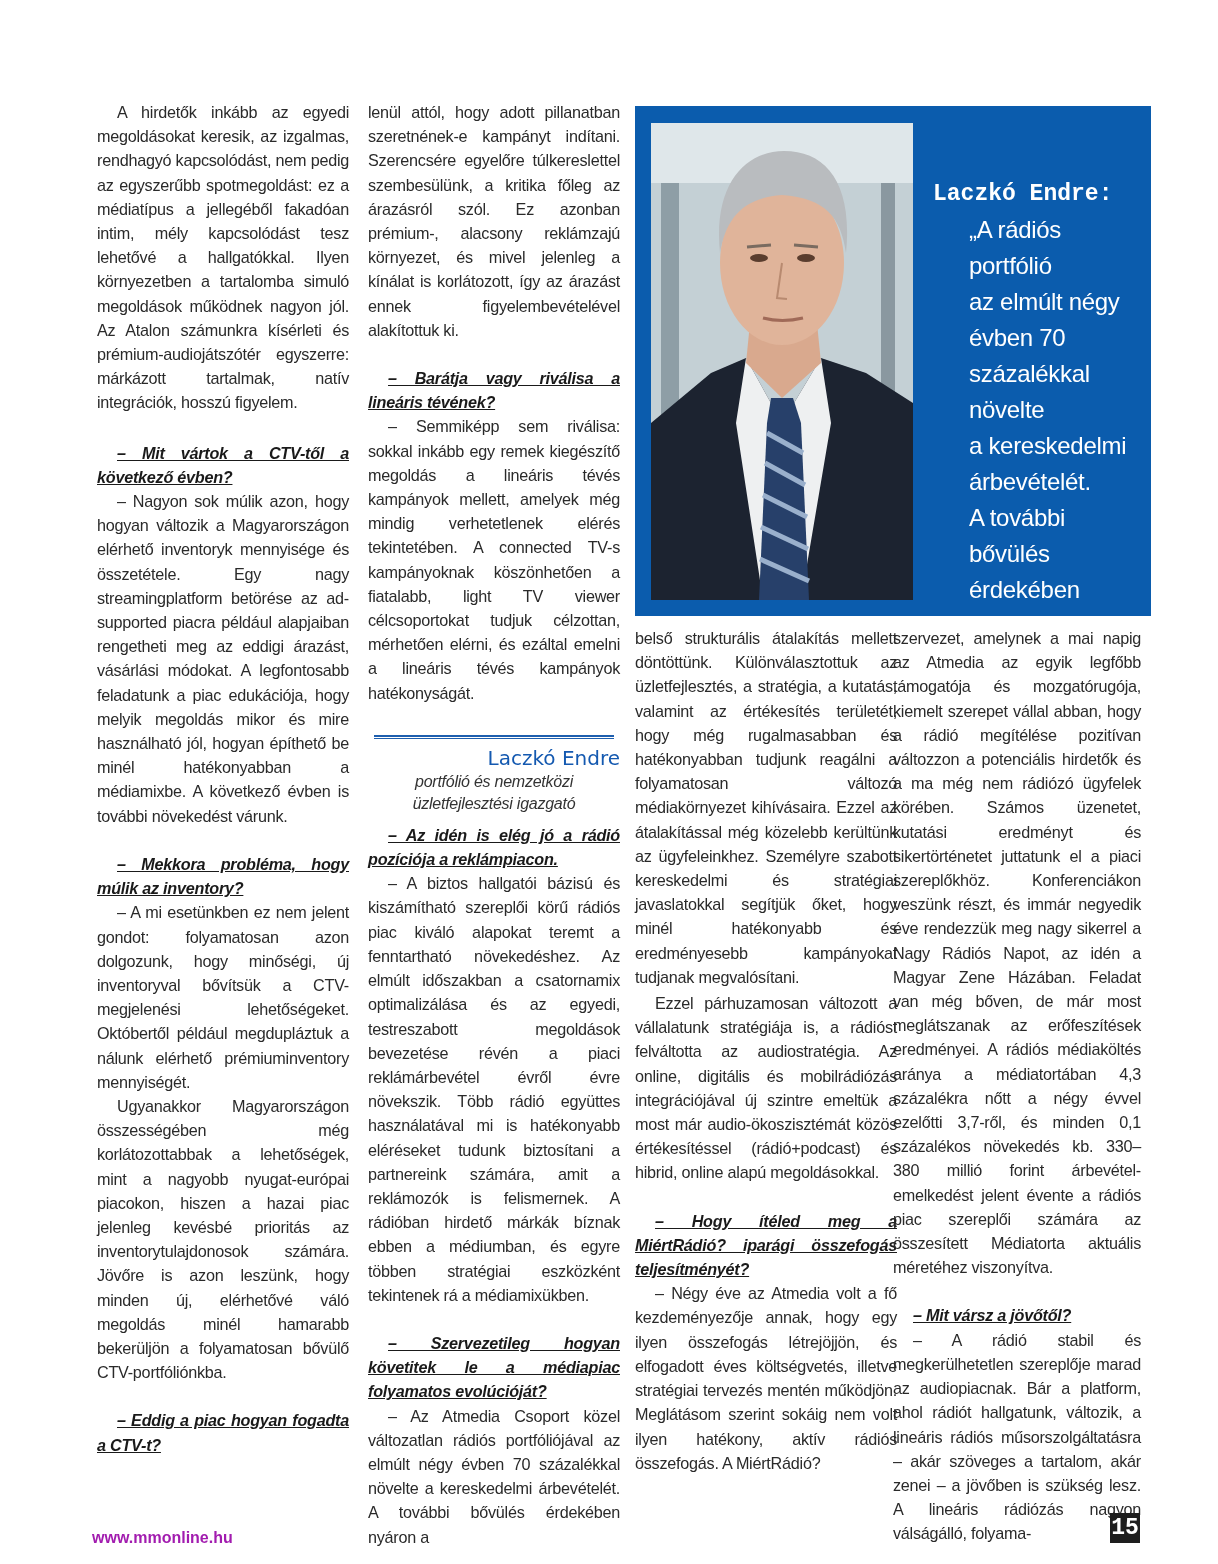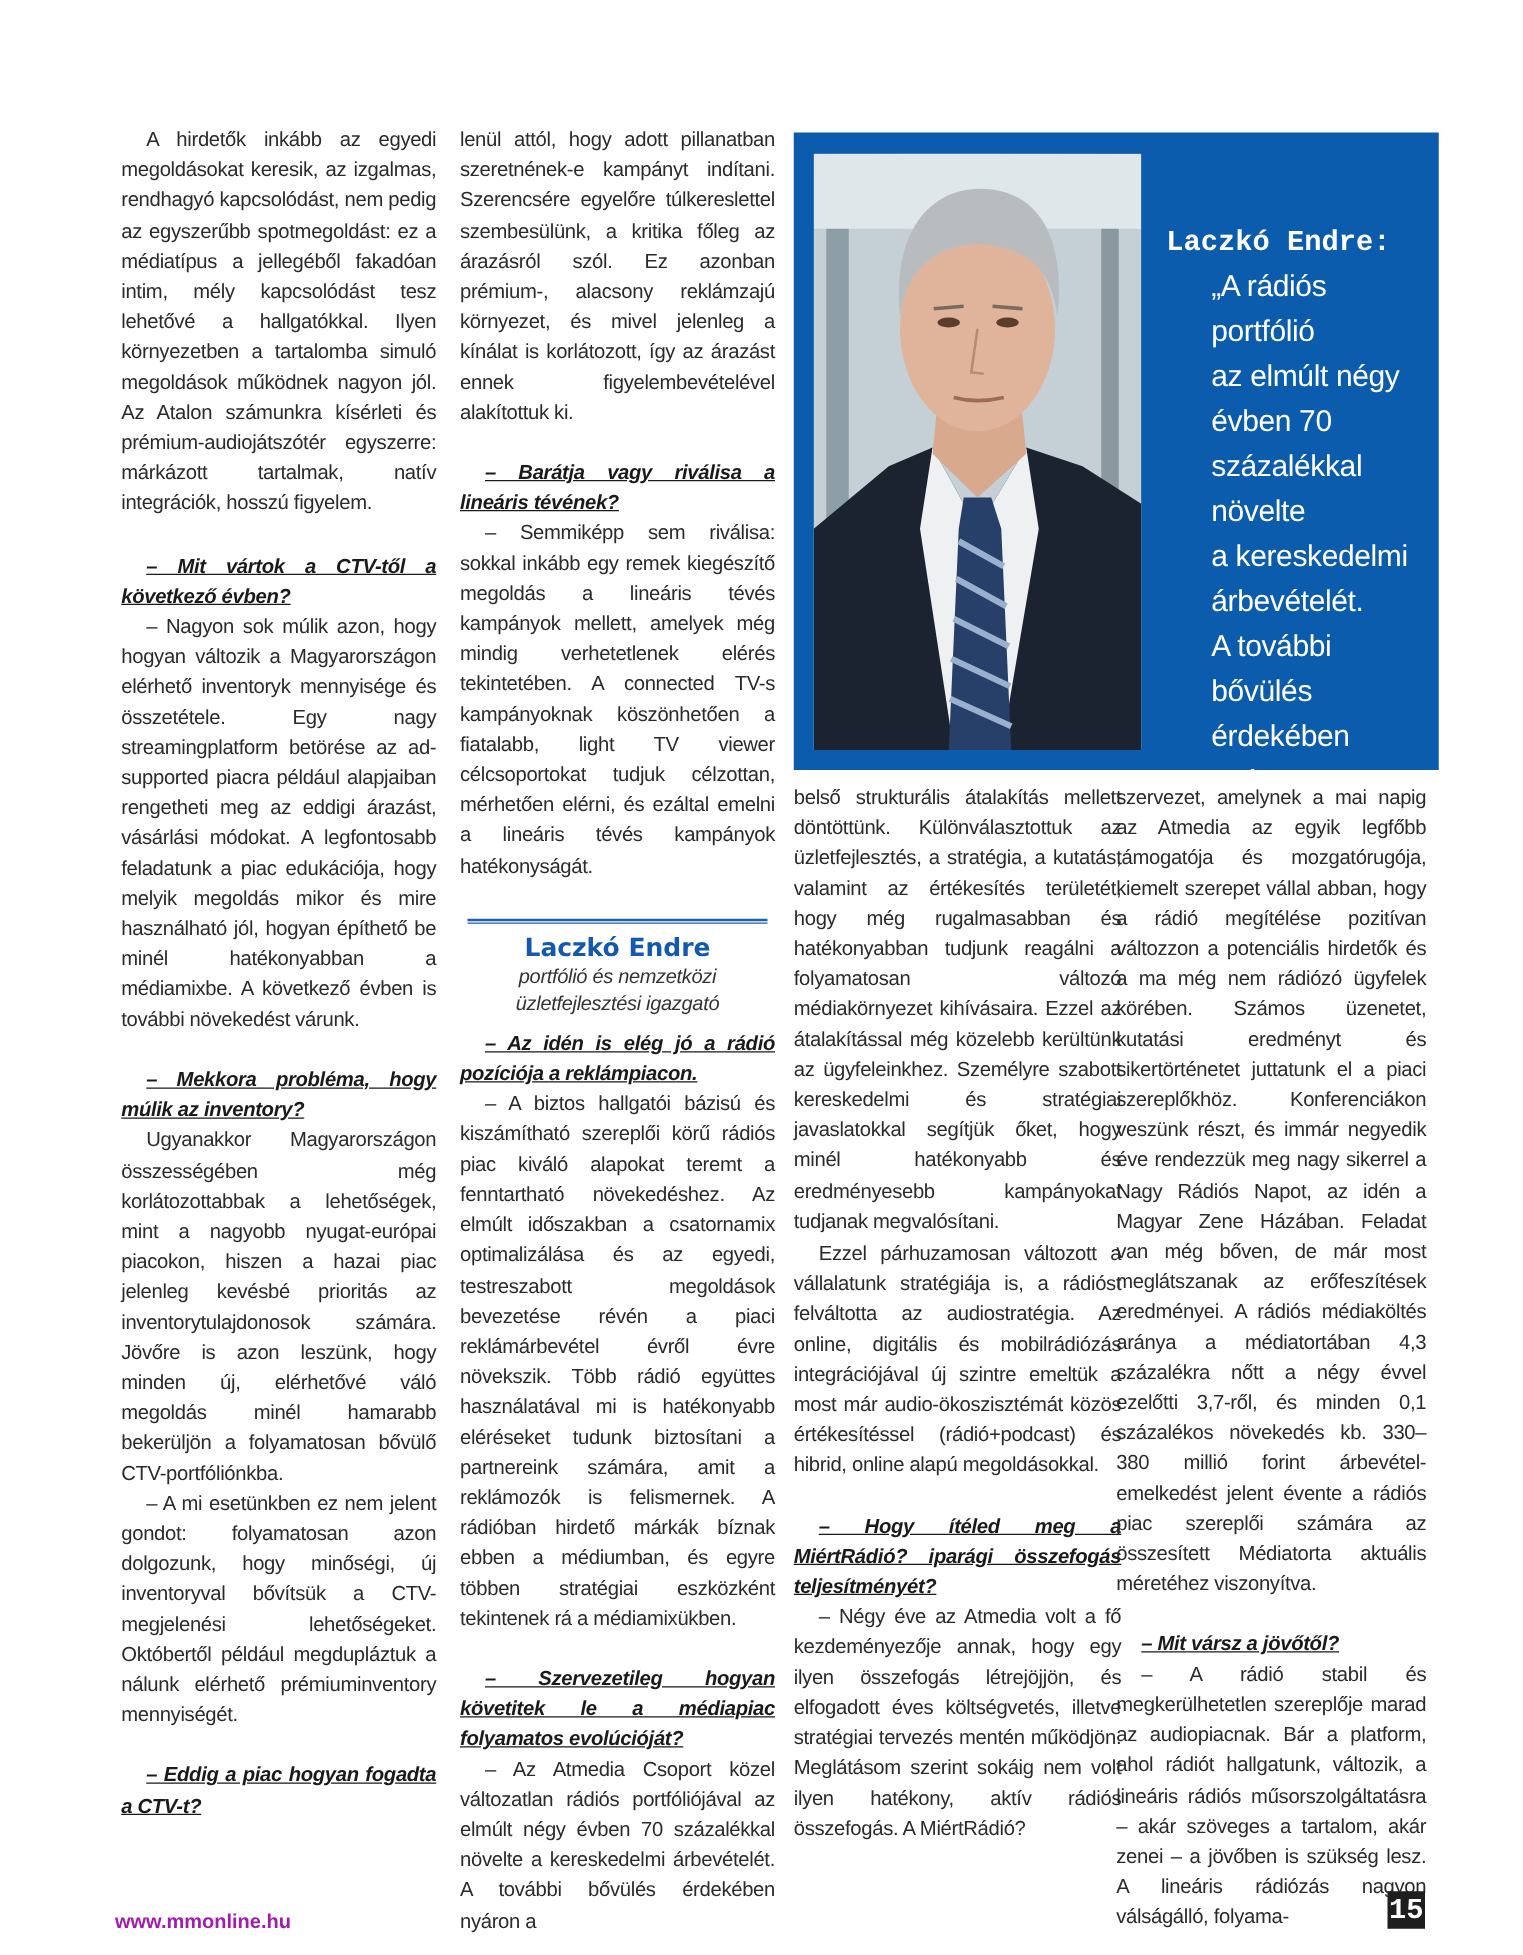--- a/index.html
+++ b/index.html
@@ -33,25 +33,26 @@
   
   .byline { margin-top: 30px; text-align: center; }
   .byline .rule {
     height: 4px;
     border-top: 2px solid #1f5fae;
     border-bottom: 1px solid #1f5fae;
     margin: 0 6px 6px 6px;
   }
   .byline .name {
     font-family: "DejaVu Sans", sans-serif;
-    font-weight: bold;
+    font-weight: normal;
     color: #1459b0;
     font-size: 20px;
     line-height: 26px;
     letter-spacing: 0;
+    text-align: right;
   }
   .byline .role {
     font-style: italic;
     font-size: 16px;
     line-height: 22px;
     color: #333;
     text-align: center;
   }
 
   
@@ -103,22 +104,22 @@
   }
 </style>
 </head>
 <body>
 
 <div class="col" id="col1">
   <p class="noindent" style="text-indent:20px">A hirdetők inkább az egyedi megoldásokat keresik, az izgalmas, rendhagyó kapcsolódást, nem pedig az egyszerűbb spotmegoldást: ez a médiatípus a jellegéből fakadóan intim, mély kapcsolódást tesz lehetővé a hallgatókkal. Ilyen környezetben a tartalomba simuló megoldások működnek nagyon jól. Az Atalon számunkra kísérleti és prémium-audiojátszótér egyszerre: márkázott tartalmak, natív integrációk, hosszú figyelem.</p>
   <div class="q" style="margin-top:26px">– Mit vártok a CTV-től a következő évben?</div>
   <p>– Nagyon sok múlik azon, hogy hogyan változik a Magyarországon elérhető inventoryk mennyisége és összetétele. Egy nagy streamingplatform betörése az ad-supported piacra például alapjaiban rengetheti meg az eddigi árazást, vásárlási módokat. A legfontosabb feladatunk a piac edukációja, hogy melyik megoldás mikor és mire használható jól, hogyan építhető be minél hatékonyabban a médiamixbe. A következő évben is további növekedést várunk.</p>
   <div class="q">– Mekkora probléma, hogy múlik az inventory?</div>
+  <p>– A mi esetünkben ez nem jelent gondot: folyamatosan azon dolgozunk, hogy minőségi, új inventoryval bővítsük a CTV-megjelenési lehetőségeket. Októbertől például megdupláztuk a nálunk elérhető prémiuminventory mennyiségét.</p>
   <p>Ugyanakkor Magyarországon összességében még korlátozottabbak a lehetőségek, mint a nagyobb nyugat-európai piacokon, hiszen a hazai piac jelenleg kevésbé prioritás az inventorytulajdonosok számára. Jövőre is azon leszünk, hogy minden új, elérhetővé váló megoldás minél hamarabb bekerüljön a folyamatosan bővülő CTV-portfóliónkba.</p>
-  <p>– A mi esetünkben ez nem jelent gondot: folyamatosan azon dolgozunk, hogy minőségi, új inventoryval bővítsük a CTV-megjelenési lehetőségeket. Októbertől például megdupláztuk a nálunk elérhető prémiuminventory mennyiségét.</p>
   <div class="q">– Eddig a piac hogyan fogadta a CTV-t?</div>
 </div>
 
 <div class="col" id="col2">
   <p class="noindent">lenül attól, hogy adott pillanatban szeretnének-e kampányt indítani. Szerencsére egyelőre túlkereslettel szembesülünk, a kritika főleg az árazásról szól. Ez azonban prémium-, alacsony reklámzajú környezet, és mivel jelenleg a kínálat is korlátozott, így az árazást ennek figyelembevételével alakítottuk ki.</p>
   <div class="q">– Barátja vagy riválisa a lineáris tévének?</div>
   <p>– Semmiképp sem riválisa: sokkal inkább egy remek kiegészítő megoldás a lineáris tévés kampányok mellett, amelyek még mindig verhetetlenek elérés tekintetében. A connected TV-s kampányoknak köszönhetően a fiatalabb, light TV viewer célcsoportokat tudjuk célzottan, mérhetően elérni, és ezáltal emelni a lineáris tévés kampányok hatékonyságát.</p>
 
   <div class="byline">
     <div class="rule"></div>

